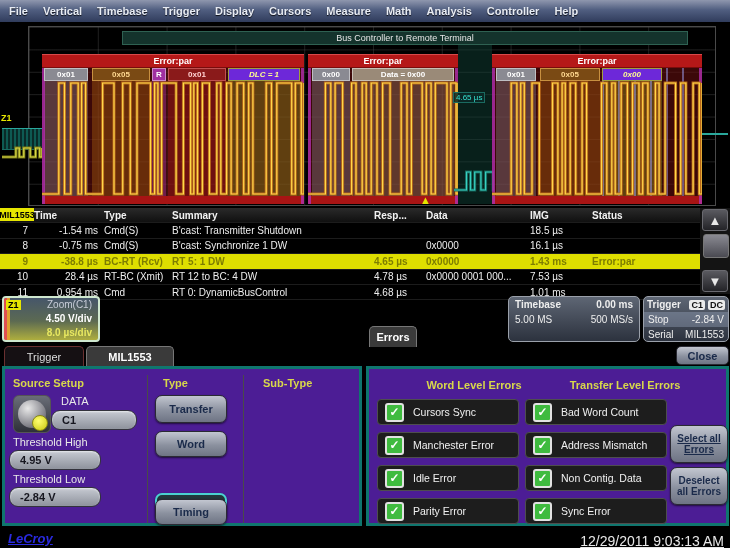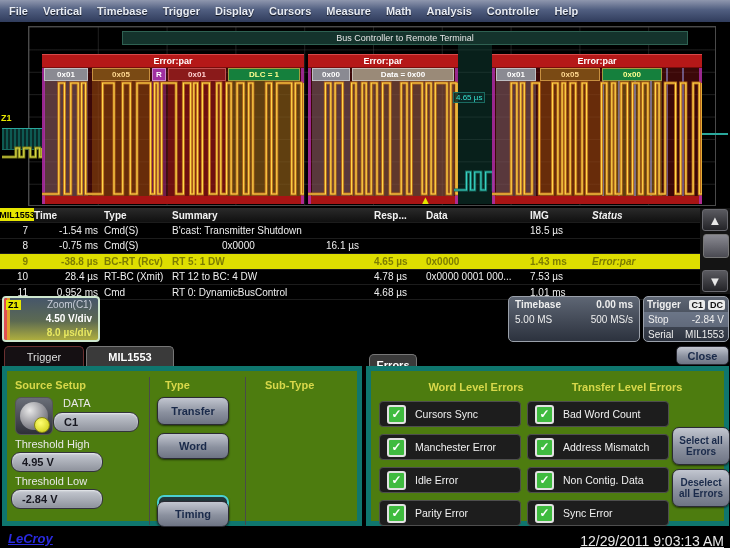--- a/index.html
+++ b/index.html
@@ -24,37 +24,37 @@
   .burst{background:rgba(110,14,14,.55);}
   .tint{position:absolute;top:0;bottom:8px;opacity:.38;}
   .botstrip{position:absolute;left:0;right:0;bottom:0;height:8px;background:#a81414;}
   .edge{position:absolute;top:0;bottom:0;width:3px;background:#b030b0;opacity:.8;}
   .fld{position:absolute;height:13px;font-size:8px;font-weight:bold;display:flex;align-items:center;
     justify-content:center;box-sizing:border-box;border:1px solid rgba(255,255,255,.45);white-space:nowrap;}
   .f-grey{background:#8a8a92;color:#fff;}
   .f-brown{background:#7a4a14;color:#ffd890;border-color:#c89040;}
   .f-mag{background:#a030a0;color:#fff;}
   .f-red{background:#8a1a1a;color:#ffd0d0;border-color:#c05050;}
-  .f-olive{background:#15803d;color:#ffff90;border-color:#a0a040;}
+  .f-olive{background:#6d28d9;color:#ffff90;border-color:#a0a040;font-style:italic;}
   .f-data{background:#9a8a78;color:#fff;}
   .stripe-lav{position:absolute;width:2px;background:rgba(150,150,225,.55);}
   .meas{color:#35e0d0;background:rgba(10,40,38,.85);font-size:8px;padding:0 2px;border:1px solid #1a6a60;}
   
   #tbl{left:0;top:208px;width:700px;height:86px;background:#000;font-size:10px;}
   .trow{display:flex;height:14.4px;align-items:center;border-bottom:1px solid #1c1c1c;white-space:nowrap;}
   .thead{font-weight:bold;color:#f2f2f2;background:linear-gradient(#2a2a2a,#101010);}
   .trow span{display:block;overflow:visible;}
   .c-idx{width:28px;text-align:right;}
   .c-time{width:72px;text-align:right;padding-right:2px;box-sizing:border-box;}
   .c-type{width:70px;padding-left:4px;box-sizing:border-box;}
   .c-sum{width:204px;padding-left:2px;box-sizing:border-box;}
   .c-resp{width:52px;}
   .c-data{width:104px;}
   .c-img{width:62px;}
-  .c-status{flex:1;font-style:italic;}
+  .c-status{flex:1;}
   .sel{background:#dede00;color:#7d7d00;font-weight:bold;}
   .lane{position:absolute;left:0;top:0;width:34px;height:13px;background:#e6e600;color:#000;
     font-size:9px;font-weight:bold;display:flex;align-items:center;justify-content:center;}
   
   .sbtn{background:linear-gradient(#5a5a60,#232327);border:1px solid #6a6a70;border-radius:3px;
     display:flex;align-items:center;justify-content:center;color:#e8e8e8;font-size:13px;box-sizing:border-box;}
   .sthumb{background:linear-gradient(#8a8a92,#4a4a52);border:1px solid #777;border-radius:3px;}
   
   .infobox{border:1px solid #9aa0aa;border-radius:5px;box-sizing:border-box;overflow:hidden;
     background:linear-gradient(#5e6674,#2c323e);font-size:10px;}
@@ -62,21 +62,21 @@
   .irow.mid{background:rgba(165,180,205,.35);}
   .badge{background:#ececec;color:#111;font-size:9px;font-weight:bold;border-radius:2px;padding:0 2px;margin-left:3px;}
   #desc{border:2px solid #cfe8cf;border-radius:4px;box-sizing:border-box;overflow:hidden;
     background:linear-gradient(#46566a 0%,#5c6a52 55%,#aeae3e 100%);}
   #desc .drow{text-align:right;padding-right:6px;height:14px;line-height:14px;}
   
   .tab{position:absolute;height:21px;box-sizing:border-box;border-radius:5px 5px 0 0;
     display:flex;align-items:center;justify-content:center;font-size:11px;}
   .tab.inactive{background:#151013;border:1px solid #6a3030;border-bottom:none;color:#ddd;}
   .tab.active{background:#3a3a3a;border:1px solid #777;border-bottom:none;color:#fff;font-weight:bold;}
-  .panel{position:absolute;background:#4d7c0f;border:5px solid #0f766e;box-sizing:border-box;}
+  .panel{position:absolute;background:#4c1d95;border:3px solid #0f766e;box-sizing:border-box;}
   .sect-title{position:absolute;color:#d8d84a;font-size:11px;font-weight:bold;white-space:nowrap;}
   .vdiv{position:absolute;width:1px;background:#4a4a4a;}
   .gbtn{position:absolute;background:linear-gradient(#c2c6d0 0%,#8b919f 55%,#6e7484 100%);
     border:1px solid #2a2a33;border-radius:7px;color:#1a2a4a;font-weight:bold;font-size:11px;
     display:flex;align-items:center;justify-content:center;box-sizing:border-box;text-align:center;
     box-shadow:0 1px 2px rgba(0,0,0,.6);}
   .gbtn.sel-btn{background:linear-gradient(#23383c,#16262a);border:2px solid #4ad0d0;color:#fff;}
   .gfield{position:absolute;background:linear-gradient(#c6cad2,#8e929c);border:1px solid #33333c;
     border-radius:9px;color:#16161f;font-weight:bold;font-size:11px;display:flex;align-items:center;
     padding-left:10px;box-sizing:border-box;box-shadow:inset 0 1px 2px rgba(255,255,255,.6);}
@@ -216,20 +216,21 @@
         <span class="c-sum">B'cast: Transmitter Shutdown</span>
       <span class="c-resp"></span>
         <span class="c-data"></span>
       <span class="c-img">18.5 µs</span>
         <span class="c-status"></span>
     </div>
     <div class="trow">
       <span class="c-idx">8</span>
         <span class="c-time">-0.75 ms</span>
       <span class="c-type">Cmd(S)</span>
+        <span class="c-sum">B'cast: Synchronize 1 DW</span>
       <span class="c-resp"></span>
         <span class="c-data">0x0000</span>
       <span class="c-img">16.1 µs</span>
         <span class="c-status"></span>
     </div>
     <div class="trow sel">
       <span class="c-idx">9</span>
         <span class="c-time">-38.8 µs</span>
       <span class="c-type">BC-RT (Rcv)</span>
         <span class="c-sum">RT 5: 1 DW</span>
@@ -243,21 +244,21 @@
         <span class="c-time">28.4 µs</span>
       <span class="c-type">RT-BC (Xmit)</span>
         <span class="c-sum">RT 12 to BC: 4 DW</span>
       <span class="c-resp">4.78 µs</span>
         <span class="c-data">0x0000 0001 000...</span>
       <span class="c-img">7.53 µs</span>
         <span class="c-status"></span>
     </div>
     <div class="trow">
       <span class="c-idx">11</span>
-        <span class="c-time">0.952 ms</span>
+        <span class="c-time">0.954 ms</span>
       <span class="c-type">Cmd</span>
         <span class="c-sum">RT 0: DynamicBusControl</span>
       <span class="c-resp">4.68 µs</span>
         <span class="c-data"></span>
       <span class="c-img">1.01 ms</span>
         <span class="c-status"></span>
     </div>
     <div class="lane">MIL1553</div>
   </div>
 
@@ -326,21 +327,21 @@
     <div class="vdiv" style="left:142px;top:6px;height:148px;"></div>
     <div class="sect-title" style="left:158px;top:8px;">Type</div>
     <div class="gbtn" style="left:150px;top:26px;width:72px;height:28px;">Transfer</div>
     <div class="gbtn" style="left:150px;top:62px;width:72px;height:26px;">Word</div>
     <div class="gbtn sel-btn" style="left:150px;top:96px;width:72px;height:28px;margin-top:28px;">Error</div>
     <div class="gbtn" style="left:150px;top:130px;width:72px;height:26px;">Timing</div>
     <div class="vdiv" style="left:238px;top:6px;height:148px;"></div>
     <div class="sect-title" style="left:258px;top:8px;">Sub-Type</div>
   </div>
 
-  <div class="tab active" style="left:369px;top:326px;width:48px;margin-top:28px;">
+  <div class="tab active" style="left:369px;top:326px;width:48px;">
       <span>Errors</span>
     </div>
   <div class="gbtn" style="left:676px;top:346px;width:53px;height:19px;border-radius:5px;">Close</div>
   <div class="panel" style="left:366px;top:366px;width:363px;height:160px;">
     <div class="sect-title" style="left:34px;top:10px;width:142px;text-align:center;">Word Level Errors</div>
     <div class="sect-title" style="left:156px;top:10px;width:200px;text-align:center;">Transfer Level Errors</div>
 
     <div class="chk-row" style="left:8px;top:30px;">
       <span class="chk">
           <i>✓</i>
@@ -384,20 +385,20 @@
         </span>
       <span class="chk-label">Non Contig. Data</span>
       </div>
     <div class="chk-row" style="left:156px;top:129px;">
       <span class="chk">
           <i>✓</i>
         </span>
       <span class="chk-label">Sync Error</span>
       </div>
 
-    <div class="gbtn" style="left:301px;top:56px;width:58px;height:38px;font-size:10px;line-height:1.15;padding:0 2px;">Select all Errors</div>
+    <div class="gbtn" style="left:301px;top:56px;width:58px;height:38px;font-size:10px;line-height:1.15;padding:0 2px;text-decoration:underline;">Select all Errors</div>
     <div class="gbtn" style="left:301px;top:98px;width:58px;height:38px;font-size:10px;line-height:1.15;padding:0 2px;">Deselect all Errors</div>
   </div>
 
   <div class="abs" id="footer-logo" style="left:8px;top:531px;">LeCroy</div>
   <div class="abs dt" style="right:6px;top:533px;">12/29/2011 9:03:13 AM</div>
 
 </div>
 
 </body></html>

